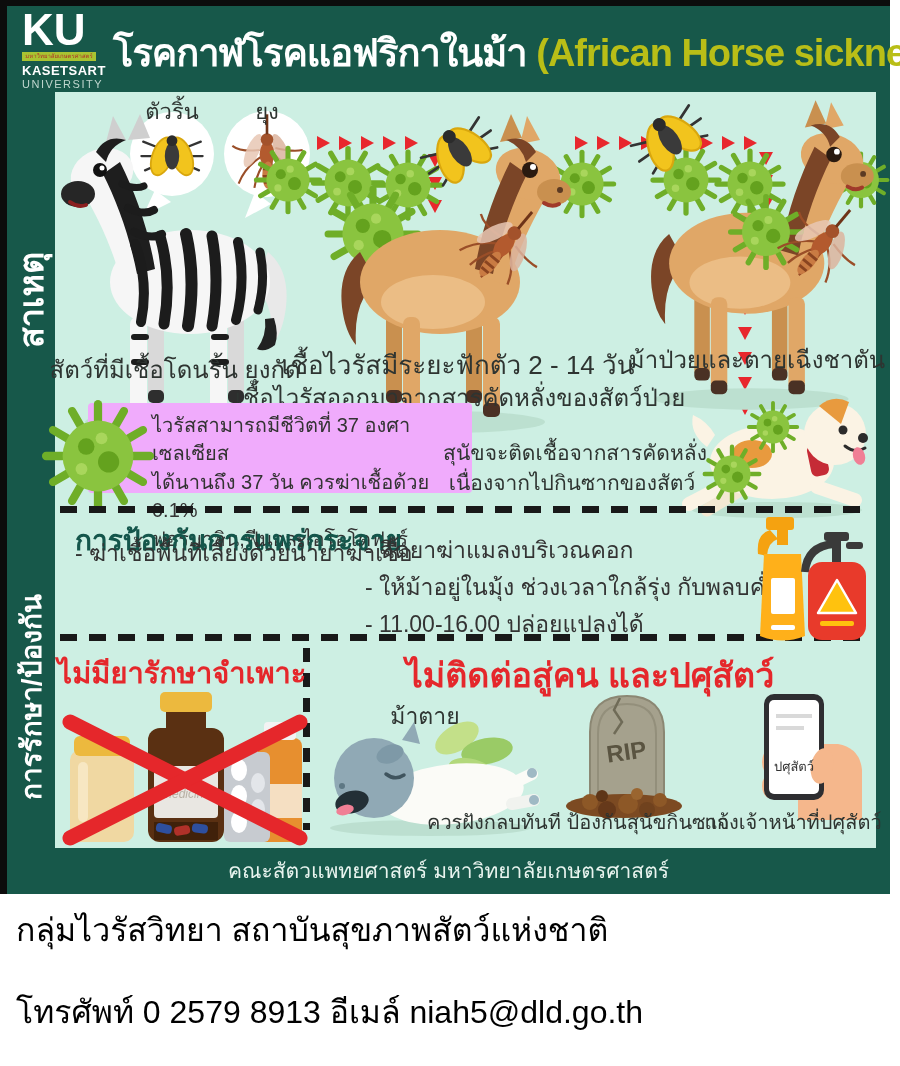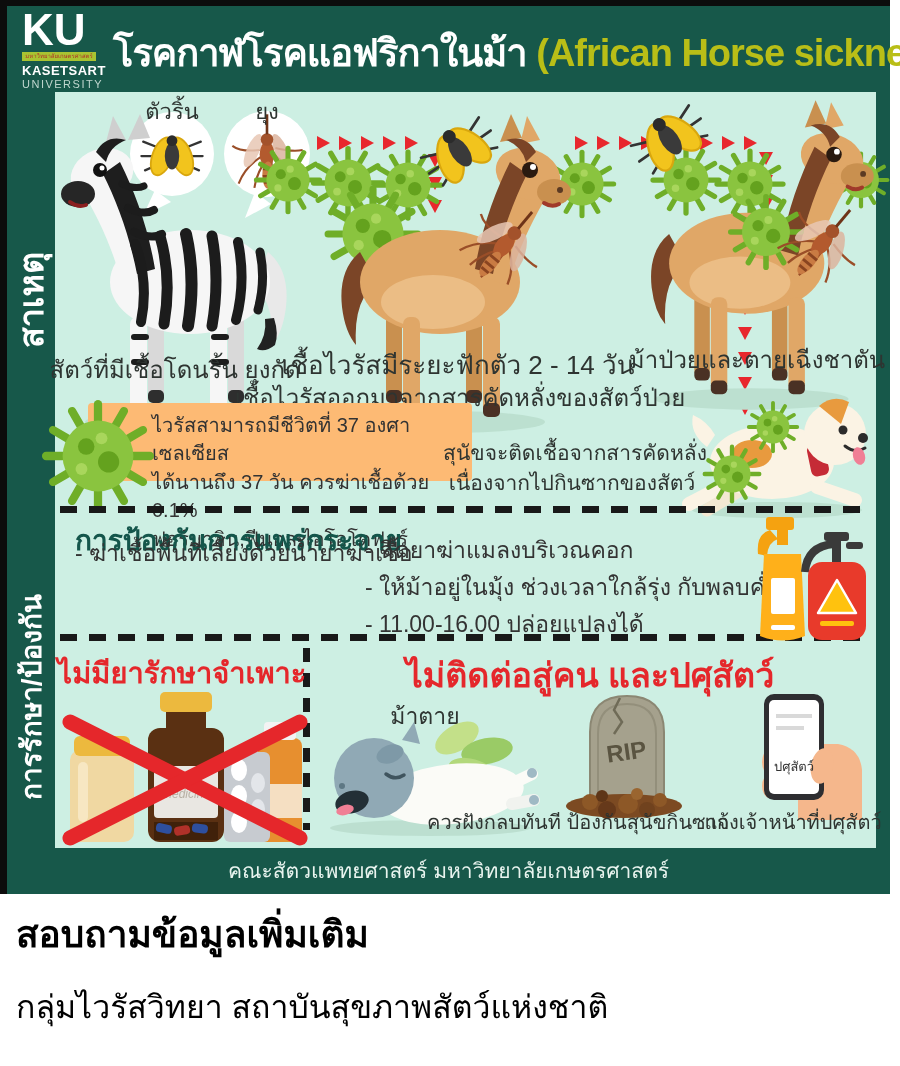--- a/index.html
+++ b/index.html
@@ -250,21 +250,21 @@
   </g>
 </svg>
 
 <div class="abs cx cap" style="left:172px;top:94px;font-size:22px">ตัวริ้น</div>
 <div class="abs cx cap" style="left:267px;top:94px;font-size:22px">ยุง</div>
 <div class="abs cx cap" style="left:175px;top:350px;font-size:24px">สัตว์ที่มีเชื้อโดนริ้น ยุงกัด</div>
 <div class="abs cx cap" style="left:458px;top:344px;font-size:26px">เชื้อไวรัสมีระยะฟักตัว 2 - 14 วัน</div>
 <div class="abs cx cap" style="left:460px;top:378px;font-size:24px">เชื้อไวรัสออกมาจากสารคัดหลั่งของสัตว์ป่วย</div>
 <div class="abs cx cap" style="left:757px;top:340px;font-size:24px">ม้าป่วยและตายเฉีงชาตัน</div>
 
-<div class="abs" style="left:88px;top:403px;width:384px;height:78px;background:#fdba74;border-radius:4px;padding:8px 8px 8px 64px;font-size:20px;color:#333;line-height:1.42">
+<div class="abs" style="left:88px;top:403px;width:384px;height:90px;background:#f0abfc;border-radius:4px;padding:8px 8px 8px 64px;font-size:20px;color:#333;line-height:1.42">
   <div>ไวรัสสามารถมีชีวิตที่ 37 องศาเซลเซียส</div>
   <div>ได้นานถึง 37 วัน ควรฆ่าเชื้อด้วย 0.1%</div>
   <div>ฟอร์มาลิน,ฟีนอล,ไอโอโดฟอร์</div>
 </div>
 <svg style="left:42px;top:400px" width="112" height="112" viewBox="0 0 112 112">
   <use href="#virus" transform="translate(56,56) scale(1.18)"></use>
 </svg>
 
 <div class="abs cx cap" style="left:575px;top:436px;font-size:21px">สุนัขจะติดเชื้อจากสารคัดหลั่ง</div>
 <div class="abs cx cap" style="left:572px;top:466px;font-size:21px">เนื่องจากไปกินซากของสัตว์</div>
@@ -381,16 +381,15 @@
 <div class="screenlabel cx" style="left:794px;top:756px">ปศุสัตว์</div>
 
 <div class="abs cx cap" style="left:578px;top:806px;font-size:20px">ควรฝังกลบทันที ป้องกันสุนัขกินซาก</div>
 <div class="abs cx cap" style="left:793px;top:806px;font-size:20px">แจ้งเจ้าหน้าที่ปศุสัตว์</div>
 
 <div class="abs" style="left:7px;top:848px;width:883px;height:46px;background:#17584a;text-align:center;line-height:46px">
   <span style="color:#e9f4ef;font-size:21px">คณะสัตวแพทยศาสตร์ มหาวิทยาลัยเกษตรศาสตร์</span>
 </div>
 
 <div class="abs" style="left:16px;top:904px;color:#000">
-  <div style="font-size:37px;font-weight:bold;margin-bottom:18px">สอบถามข้อมูลเพิ่มเติม</div>
   <div style="font-size:32px;margin-bottom:31px">กลุ่มไวรัสวิทยา สถาบันสุขภาพสัตว์แห่งชาติ</div>
   <div style="font-size:32px">โทรศัพท์ 0 2579 8913  อีเมล์ niah5@dld.go.th</div>
 </div>
 
 </body></html>

